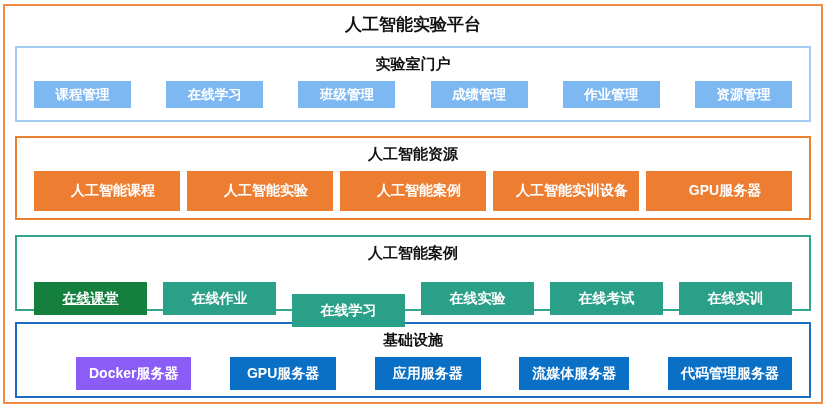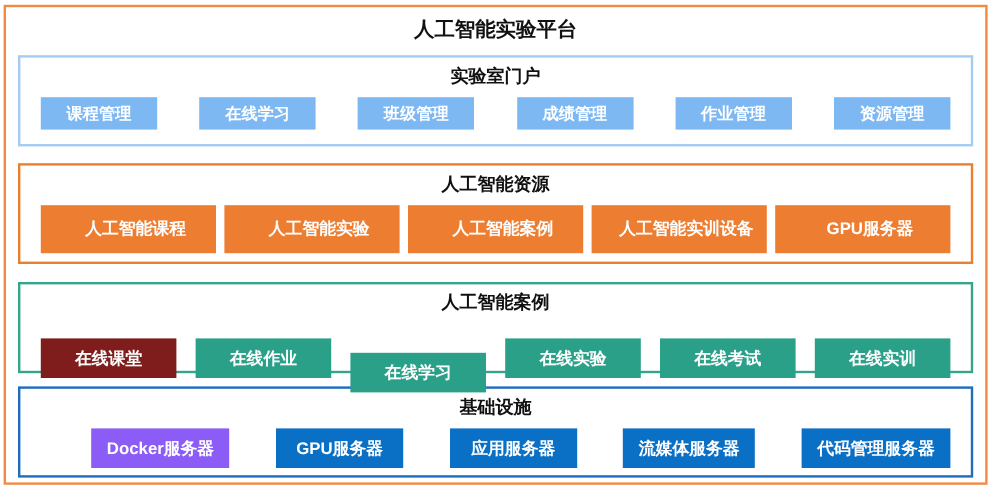--- a/index.html
+++ b/index.html
@@ -91,21 +91,21 @@
       <div class="chip" data-bg="sections.1.item_color" style="background-color: rgb(237, 125, 49);">人工智能实验</div>
       <div class="chip" data-bg="sections.1.item_color" style="background-color: rgb(237, 125, 49);">人工智能案例</div>
       <div class="chip" data-bg="sections.1.item_color" style="background-color: rgb(237, 125, 49);">人工智能实训设备</div>
       <div class="chip" data-bg="sections.1.item_color" style="background-color: rgb(237, 125, 49);">GPU服务器</div>
     </div>
   </div>
 
   <div class="panel panel-cloud" data-border="sections.2.border_color" style="border-color: rgb(53, 164, 142);">
     <div class="panel-title">人工智能案例</div>
     <div class="row">
-      <div class="chip" data-bg="sections.2.item_color" style="background-color: #7f1d1d;">在线课堂</div>
+      <div class="chip" data-bg="sections.2.item_color" style="background-color: #15803d; text-decoration: underline;">在线课堂</div>
       <div class="chip" data-bg="sections.2.item_color" style="background-color: rgb(43, 160, 137);">在线作业</div>
       <div class="chip" data-bg="sections.2.item_color" style="background-color: rgb(43, 160, 137); margin-top: 24px;">在线学习</div>
       <div class="chip" data-bg="sections.2.item_color" style="background-color: rgb(43, 160, 137);">在线实验</div>
       <div class="chip" data-bg="sections.2.item_color" style="background-color: rgb(43, 160, 137);">在线考试</div>
       <div class="chip" data-bg="sections.2.item_color" style="background-color: rgb(43, 160, 137);">在线实训</div>
     </div>
   </div>
 
   <div class="panel panel-infra" data-border="sections.3.border_color" style="border-color: rgb(28, 109, 193);">
     <div class="panel-title">基础设施</div>

